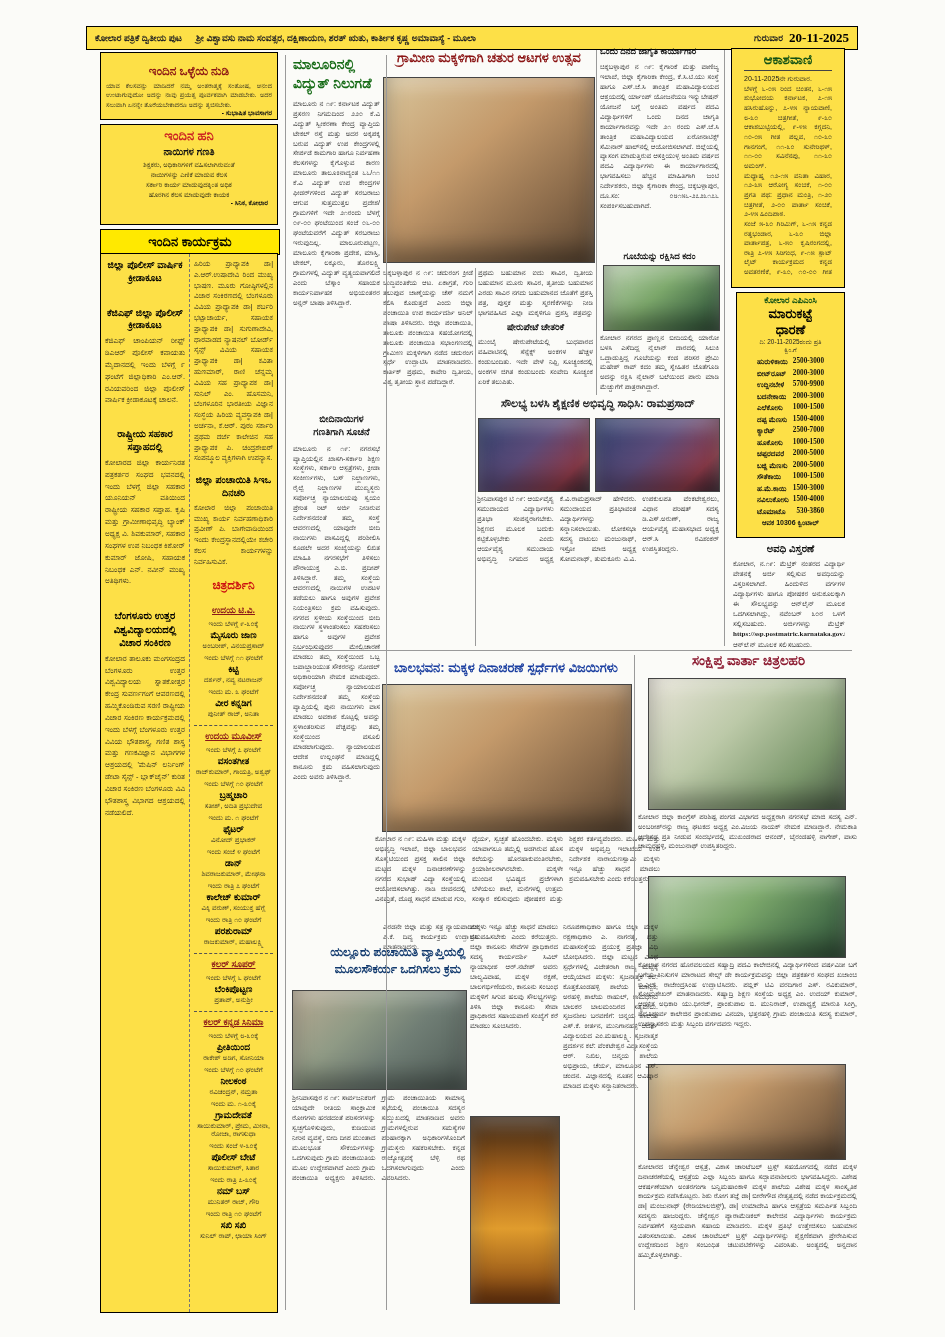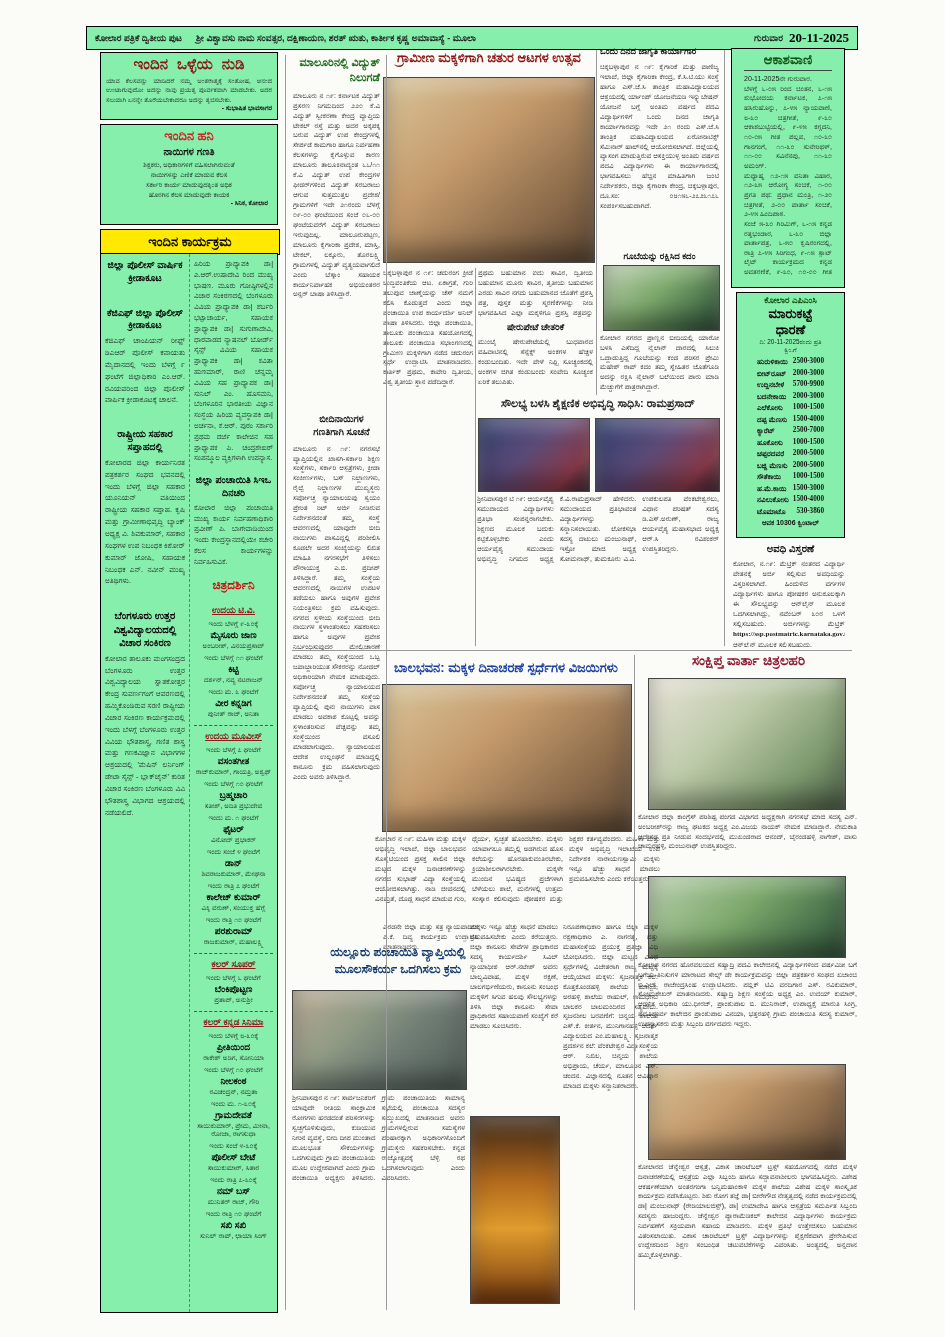--- a/index.html
+++ b/index.html
@@ -1,19 +1,19 @@
 <!DOCTYPE html>
 <html><head>
 <meta charset="utf-8">
 <style>
   html,body{margin:0;padding:0;background:#e8e8e4;}
   .page{position:relative;width:945px;height:1337px;background:#fbfbf8;margin:0 auto;
         font-family:"Liberation Sans",sans-serif;color:#111;overflow:hidden;}
   .abs{position:absolute;}
-  .box{border:1px solid #000;background:#86efac;}
+  .box{border:1px solid #000;background:#fde047;}
   .ct{text-align:center;}
   .body-txt{font-size:7px;line-height:1.42;color:#1b1b1b;text-align:justify;overflow:hidden;}
   .cap-txt{font-size:7px;line-height:1.4;color:#1b1b1b;text-align:justify;overflow:hidden;}
   .pre{white-space:pre-line;}
   .photo{background:linear-gradient(135deg,#b8ab93 0%,#8f9a85 35%,#6f7d74 60%,#4e5a55 100%);
          border:1px solid #444;box-shadow:inset 0 -14px 22px rgba(0,0,0,.35),inset 0 10px 16px rgba(255,255,255,.25);}
   .photo.warm{background:linear-gradient(140deg,#d8c49a 0%,#c49a6b 40%,#8a6a4a 75%,#5b4632 100%);}
   .photo.stage{background:linear-gradient(135deg,#30406e 0%,#5b4a78 45%,#8c3b4a 80%,#3a2430 100%);}
   .photo.green{background:linear-gradient(135deg,#b9cfae 0%,#7da96c 45%,#47704a 80%,#2f4d36 100%);}
   .photo.deity{background:linear-gradient(180deg,#3a2513 0%,#b36a1d 35%,#e09c2d 60%,#7a3c10 100%);}
@@ -38,21 +38,21 @@
 <div class="page">
 
   <div class="abs box" style="left:86px;top:26px;width:772px;height:24px;display:flex;align-items:center;padding:0 8px;box-sizing:border-box;">
     <span class="hl" style="font-size:9px;color:#222;">ಕೋಲಾರ ಪತ್ರಿಕೆ ದ್ವಿತೀಯ ಪುಟ</span>
     <span class="hl" style="font-size:9px;color:#222;margin-left:14px;flex:1;">ಶ್ರೀ ವಿಶ್ವಾವಸು ನಾಮ ಸಂವತ್ಸರ, ದಕ್ಷಿಣಾಯಣ, ಶರತ್ ಋತು, ಕಾರ್ತೀಕ ಕೃಷ್ಣ ಅಮಾವಾಸ್ಯೆ - ಮೂಲಾ</span>
     <span class="hl" style="font-size:9px;color:#222;margin-right:6px;">ಗುರುವಾರ</span>
     <span class="hl" style="font-size:13px;color:#000;font-family:'Liberation Serif',serif;">20-11-2025</span>
   </div>
 
   <div class="abs box" style="left:100px;top:52px;width:178px;height:68px;padding:3px 5px;box-sizing:border-box;">
-    <div class="ct hl" style="font-size:15px;color:#8b1515;font-family:Liberation Mono, monospace;">ಇಂದಿನ ಒಳ್ಳೆಯ ನುಡಿ</div>
+    <div class="ct hl" style="font-size:12px;color:#8b1515;font-family:Liberation Serif, serif;margin-top:8px;">ಇಂದಿನ ಒಳ್ಳೆಯ ನುಡಿ</div>
     <div class="body-txt" style="font-size:6.6px;margin-top:2px;">ಯಾವ ಕೆಲಸವನ್ನು ಮಾಡಿದರೆ ನಮ್ಮ ಅಂತರಾತ್ಮಕ್ಕೆ ಸಂತೋಷ, ಆನಂದ ಉಂಟಾಗುವುದೋ ಅದನ್ನು ನಾವು ಪ್ರಯತ್ನ ಪೂರ್ವಕವಾಗಿ ಮಾಡಬೇಕು. ಅದರ ಸಲುವಾಗಿ ಏನನ್ನೇ ತೊರೆಯಬೇಕಾದರೂ ಅದನ್ನು ತ್ಯಜಿಸಬೇಕು.</div>
     <div style="font-size:6.6px;text-align:right;font-weight:bold;">- ಸುಭಾಷಿತ ಭಾವಸಾಗರ</div>
   </div>
 
   <div class="abs box" style="left:100px;top:124px;width:178px;height:101px;padding:3px 9px;box-sizing:border-box;">
     <div class="ct hl" style="font-size:13px;color:#cc2222;font-family:'Liberation Serif',serif;">ಇಂದಿನ ಹನಿ</div>
     <div class="ct hl" style="font-size:10px;margin-top:2px;">ನಾಯಿಗಳ ಗಣತಿ</div>
     <div class="pre ct" style="font-size:6.8px;line-height:1.45;margin-top:2px;">ಶಿಕ್ಷಕರು, ಅಧಿಕಾರಿಗಳಿಗೆ ವಹಿಸಲಾಗಿರುವಂತೆ
 ನಾಯಿಗಳನ್ನು ಎಣಿಕೆ ಮಾಡುವ ಕೆಲಸ
 ಸರ್ಕಾರಿ ಕಾರ್ಯ ಮಾಡುವುದಕ್ಕಿಂತ ಅಧಿಕ
@@ -156,21 +156,21 @@
           <div class="cine-cast">ಮುನಿತರ್ ರಾಜ್, ಗೌರಿ</div>
           <div class="cine-time">ಇಂದು ರಾತ್ರಿ ೧೦ ಘಂಟೆಗೆ</div>
           <div class="cine-movie">ಸಖಿ ಸಖಿ</div>
           <div class="cine-cast">ಸುನಿಲ್ ರಾವ್, ಛಾಯಾ ಸಿಂಗ್</div>
         </div>
       </div>
     </div>
   </div>
 
   <div class="abs" style="left:293px;top:55px;width:87px;">
-    <div class="hl" style="font-size:11px;line-height:1.35;color:#166b16;text-align:right;">ಮಾಲೂರಿನಲ್ಲಿ ವಿದ್ಯುತ್ ನಿಲುಗಡೆ</div>
+    <div class="hl" style="font-size:14px;line-height:1.35;color:#166b16;">ಮಾಲೂರಿನಲ್ಲಿ ವಿದ್ಯುತ್ ನಿಲುಗಡೆ</div>
     <div class="body-txt" style="margin-top:6px;height:290px;">ಮಾಲೂರು ನ ೧೯: ಕರ್ನಾಟಕ ವಿದ್ಯುತ್ ಪ್ರಸರಣ ನಿಗಮದಿಂದ ೨೨೦ ಕೆ.ವಿ ವಿದ್ಯುತ್ ಸ್ವೀಕರಣಾ ಕೇಂದ್ರ ವ್ಯಾಪ್ತಿಯ ಟೇಕಲ್ ರಸ್ತೆ ಮತ್ತು ಅದರ ಅಕ್ಕಪಕ್ಕ ಬರುವ ವಿದ್ಯುತ್ ಉಪ ಕೇಂದ್ರಗಳಲ್ಲಿ ಸೇರ್ಪಡೆ ಕಾಮಗಾರಿ ಹಾಗೂ ನಿರ್ವಹಣಾ ಕೆಲಸಗಳನ್ನು ಕೈಗೊಳ್ಳುವ ಕಾರಣ ಮಾಲೂರು ತಾಲೂಕಿನಾದ್ಯಂತ ೬೬/೧೧ ಕೆ.ವಿ ವಿದ್ಯುತ್ ಉಪ ಕೇಂದ್ರಗಳ ಫೀಡರ್‌ಗಳಿಂದ ವಿದ್ಯುತ್ ಸರಬರಾಜು ಆಗುವ ಸುತ್ತಮುತ್ತಲ ಪ್ರದೇಶ/ಗ್ರಾಮಗಳಿಗೆ ಇದೇ ೨೧ರಂದು ಬೆಳಗ್ಗೆ ೦೯-೦೦ ಘಂಟೆಯಿಂದ ಸಂಜೆ ೦೬-೦೦ ಘಂಟೆಯವರೆಗೆ ವಿದ್ಯುತ್ ಸರಬರಾಜು ಇರುವುದಿಲ್ಲ. ಮಾಲೂರುಪಟ್ಟಣ, ಮಾಲೂರು ಕೈಗಾರಿಕಾ ಪ್ರದೇಶ, ಮಾಸ್ತಿ, ಟೇಕಲ್, ಲಕ್ಕೂರು, ತೊರಲಕ್ಷ್ಮಿ ಗ್ರಾಮಗಳಲ್ಲಿ ವಿದ್ಯುತ್ ವ್ಯತ್ಯಯವಾಗಲಿದೆ ಎಂದು ಬೆಸ್ಕಾಂ ಸಹಾಯಕ ಕಾರ್ಯನಿರ್ವಾಹಕ ಅಭಿಯಂತರರ ಅನ್ಸರ್ ಬಾಷಾ ತಿಳಿಸಿದ್ದಾರೆ.</div>
   </div>
   <div class="abs" style="left:293px;top:412px;width:87px;">
     <div class="ct hl" style="font-size:9.5px;line-height:1.4;margin-left:10px;">ಬೀದಿನಾಯಿಗಳ ಗಣತಿಗಾಗಿ ಸೂಚನೆ</div>
     <div class="body-txt" style="margin-top:5px;height:470px;">ಮಾಲೂರು ನ ೧೯: ನಗರಸಭೆ ವ್ಯಾಪ್ತಿಯಲ್ಲಿನ ಖಾಸಗಿ-ಸರ್ಕಾರಿ ಶಿಕ್ಷಣ ಸಂಸ್ಥೆಗಳು, ಸರ್ಕಾರಿ ಆಸ್ಪತ್ರೆಗಳು, ಕ್ರೀಡಾ ಸಂಕೀರ್ಣಗಳು, ಬಸ್ ನಿಲ್ದಾಣಗಳು, ರೈಲ್ವೆ ನಿಲ್ದಾಣಗಳ ಮುಖ್ಯಸ್ಥರು ಸರ್ವೋಚ್ಛ ನ್ಯಾಯಾಲಯವು ಸ್ವಯಂ ಪ್ರೇರಿತ ರಿಟ್ ಅರ್ಜಿ ನೀಡಿರುವ ನಿರ್ದೇಶನದಂತೆ ತಮ್ಮ ಸಂಸ್ಥೆ ಆವರಣದಲ್ಲಿ ಯಾವುದೇ ಬೀದಿ ನಾಯಿಗಳು ವಾಸವಿದ್ದಲ್ಲಿ ಪರಿಶೀಲಿಸಿ ಕೂಡಲೇ ಅದರ ಸಂಖ್ಯೆಯನ್ನು ಲಿಖಿತ ಮಾಹಿತಿ ನಗರಸಭೆಗೆ ತಿಳಿಸಲು ಪೌರಾಯುಕ್ತ ಎ.ಬಿ. ಪ್ರದೀಪ್ ತಿಳಿಸಿದ್ದಾರೆ. ತಮ್ಮ ಸಂಸ್ಥೆಯ ಆವರಣದಲ್ಲಿ ನಾಯಿಗಳ ಉಪಟಳ ತಡೆಯಲು ಹಾಗೂ ಅವುಗಳ ಪ್ರವೇಶ ನಿಯಂತ್ರಿಸಲು ಕ್ರಮ ವಹಿಸುವುದು. ನಗರದ ಸ್ಥಳೀಯ ಸಂಸ್ಥೆಯಿಂದ ಬೀದಿ ನಾಯಿಗಳ ಸ್ಥಳಾಂತರಿಸಲು ಸಹಕರಿಸಲು ಹಾಗೂ ಅವುಗಳ ಪ್ರವೇಶ ನಿರ್ಬಂಧಿಸುವುದರ ಮೇಲ್ವಿಚಾರಣೆ ಮಾಡಲು ತಮ್ಮ ಸಂಸ್ಥೆಯಿಂದ ಒಬ್ಬ ಜವಾಬ್ದಾರಿಯುತ ಸೌಕರರನ್ನು ನೋಡಲ್ ಅಧಿಕಾರಿಯಾಗಿ ನೇಮಕ ಮಾಡುವುದು. ಸರ್ವೋಚ್ಛ ನ್ಯಾಯಾಲಯದ ನಿರ್ದೇಶನದಂತೆ ತಮ್ಮ ಸಂಸ್ಥೆಯ ವ್ಯಾಪ್ತಿಯಲ್ಲಿ ಪುನಃ ನಾಯಿಗಳು ವಾಸ ಮಾಡಲು ಅವಕಾಶ ಕೊಟ್ಟಲ್ಲಿ ಅವನ್ನು ಸ್ಥಳಾಂತರಿಸುವ ವೆಚ್ಚವನ್ನು ತಮ್ಮ ಸಂಸ್ಥೆಯಿಂದ ವಸೂಲಿ ಮಾಡಲಾಗುವುದು. ನ್ಯಾಯಾಲಯದ ಆದೇಶ ಉಲ್ಲಂಘನೆ ಮಾಡಿದ್ದಲ್ಲಿ ಕಾನೂನು ಕ್ರಮ ವಹಿಸಲಾಗುವುದು ಎಂದು ಅವರು ತಿಳಿಸಿದ್ದಾರೆ.</div>
   </div>
 
   <div class="abs hl" style="left:383px;top:50px;width:212px;font-size:13px;color:#8b1515;text-align:center;">ಗ್ರಾಮೀಣ ಮಕ್ಕಳಿಗಾಗಿ ಚತುರ ಆಟಗಳ ಉತ್ಸವ</div>
   <div class="abs photo warm" style="left:383px;top:77px;width:210px;height:184px;"></div>
   <div class="abs body-txt" style="left:383px;top:268px;width:90px;height:380px;">ಚಿಕ್ಕಬಳ್ಳಾಪುರ ನ ೧೯: ಚದುರಂಗ ಕ್ರೀಡೆ ಬುದ್ಧಿವಂತಿಕೆಯ ಆಟ. ಏಕಾಗ್ರತೆ, ಗುರಿ ತಲುಪುವ ಜಾಣ್ಮೆಯನ್ನು ಚೆಸ್ ನಮಗೆ ಕಲಿಸಿ ಕೊಡುತ್ತದೆ ಎಂದು ಜಿಲ್ಲಾ ಪಂಚಾಯಿತಿ ಉಪ ಕಾರ್ಯದರ್ಶಿ ಅನಿಲ್ ಪಾಷಾ ತಿಳಿಸಿದರು. ಜಿಲ್ಲಾ ಪಂಚಾಯಿತಿ, ತಾಲೂಕು ಪಂಚಾಯಿತಿ ಸಹಯೋಗದಲ್ಲಿ ತಾಲೂಕು ಪಂಚಾಯಿತಿ ಸಭಾಂಗಣದಲ್ಲಿ ಗ್ರಾಮೀಣ ಮಕ್ಕಳಿಗಾಗಿ ನಡೆದ ಚದುರಂಗ ಸ್ಪರ್ಧೆ ಉದ್ಘಾಟಿಸಿ ಮಾತನಾಡಿದರು. ಕಾರ್ತಿಕ್ ಪ್ರಥಮ, ಕಾವೇರಿ ದ್ವಿತೀಯ, ವಿಶ್ವ ತೃತೀಯ ಸ್ಥಾನ ಪಡೆದಿದ್ದಾರೆ.</div>

